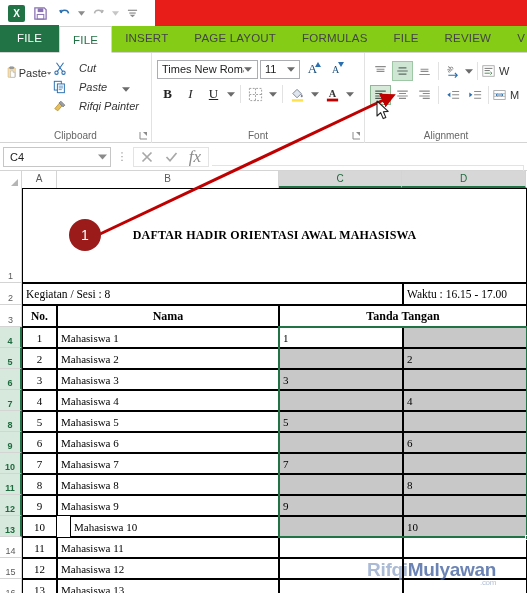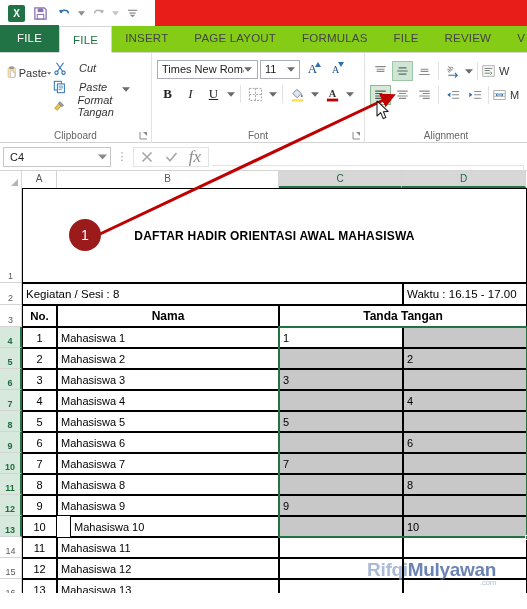--- a/index.html
+++ b/index.html
@@ -108,21 +108,21 @@
 
   .gridbody { position: relative; height: 405px; }
   .rowhead { position: absolute; left: 0; top: 0; width: 22px; height: 405px; }
   .rhcell { width: 22px; text-align: center; font-size: 9px; color: #5a5a5a;
     border-bottom: 1px solid #d4d4d4; border-right: 1px solid #d4d4d4; background: #fff;
     display: flex; align-items: flex-end; justify-content: center; padding-bottom: 1px; }
   .rhcell.sel { background: #d7e8dc; color: #1d6b3e; font-weight: bold;
     border-right: 2px solid #217346; }
 
   .cells { position: absolute; left: 22px; top: 0; right: 0; height: 405px; }
-  .cell { position: absolute; font-family: Liberation Sans, sans-serif; font-size: 11px; color: #000;
+  .cell { position: absolute; font-family: Liberation Serif, serif; font-size: 11px; color: #000;
     overflow: hidden; white-space: nowrap; display: flex; align-items: center; }
   .cell.shade { background: #c8c8c8; }
   .cell.brd { border: 1px solid #000; }
   .cell.ctr { justify-content: center; }
   .cell.bold { font-weight: bold; }
   .cell.pl { padding-left: 3px; }
 
   .selbox { position: absolute; border: 2px solid #217346; pointer-events: none; z-index: 6; }
   .selhandle { position: absolute; width: 5px; height: 5px; background: #217346;
     border: 1px solid #fff; z-index: 7; }
@@ -237,21 +237,21 @@
               <svg width="8" height="5" viewBox="0 0 9 5">
                   <path d="M0 0 L9 0 L4.5 5 Z" fill="#6b6b6b"></path>
                 </svg>
             </span>
           </div>
           <div class="clip-item">
             <svg width="14" height="14" viewBox="0 0 16 16">
               <path d="M2 11 L8 4 L11 7 L5.5 13.5 Z" fill="#e8c05a" stroke="#b58f33" stroke-width=".9"></path>
               <path d="M9 2.5 L13.5 7 L11.5 9 L7 4.5 Z" fill="#9aa0a6" stroke="#6f7479" stroke-width=".9"></path>
             </svg>
-            <span class="lbl">Format Tangan</span>
+            <span class="lbl">Rifqi Painter</span>
           </div>
         </div>
       </div>
       <div class="rgroup-title">
         <span>Clipboard</span>
         <span class="dlg-launch">
           <svg width="9" height="9" viewBox="0 0 9 9">
               <path d="M1 1 v7 h7" stroke="#8b8b8b" stroke-width="1" fill="none"></path>
               <path d="M4 1 h4 v4 z" fill="#8b8b8b"></path>
             </svg>

